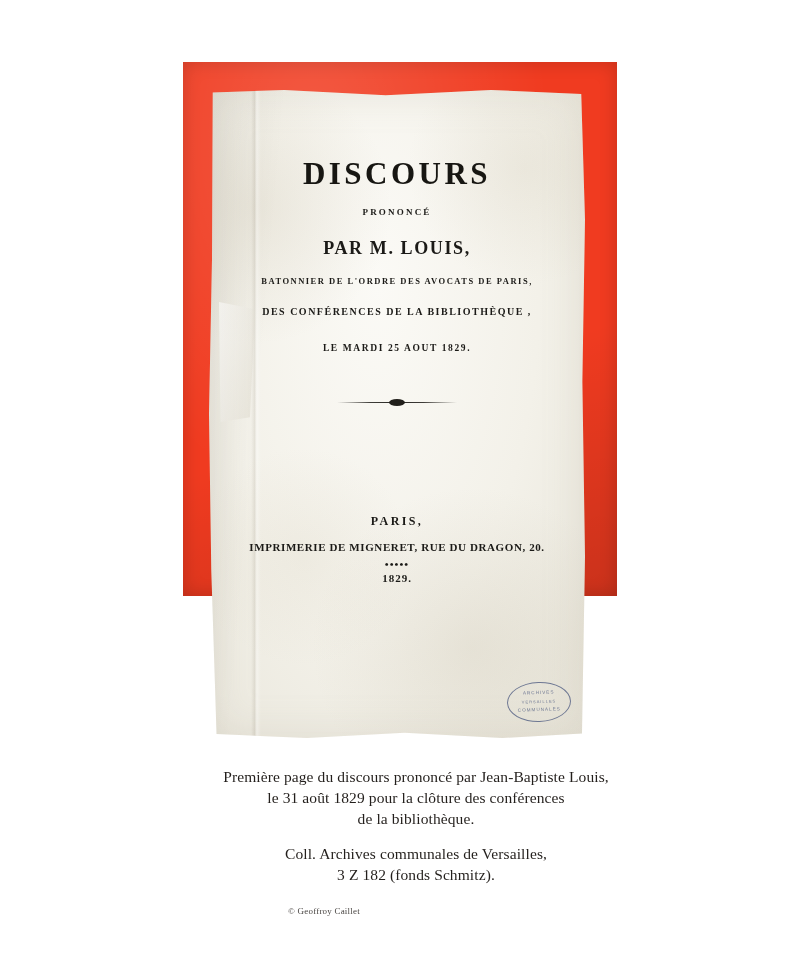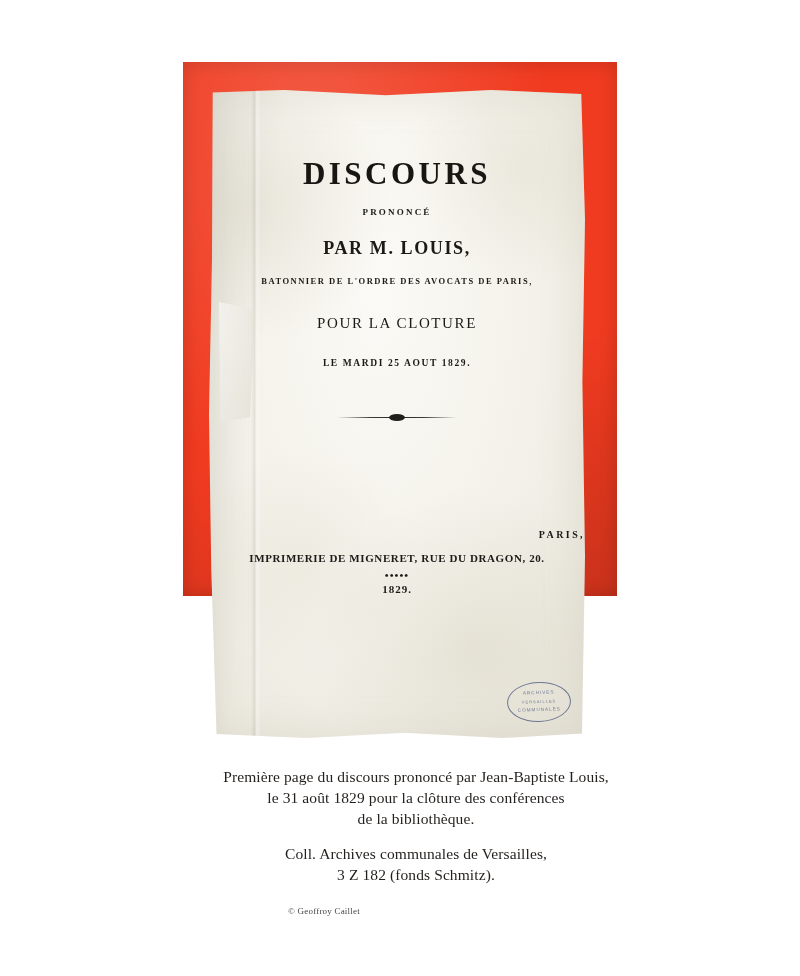--- a/index.html
+++ b/index.html
@@ -184,24 +184,23 @@
     width: 16px;
     height: 7px;
     background: #211f1b;
     border-radius: 50%;
   }
 
   .imprint {
     margin-top: 108px;
   }
   .t-city {
-    font-size: 10px;
+    font-size: 12px;
     letter-spacing: 2.4px;
     font-weight: 700;
-    text-align: right;
   }
   .t-printer {
     margin-top: 12px;
     font-size: 11px;
     letter-spacing: 0.6px;
     font-weight: 700;
   }
   .t-rule {
     margin-top: 5px;
     font-size: 11px;
@@ -280,21 +279,21 @@
 
     <div class="sheet">
       <div class="crease"></div>
       <div class="dogear"></div>
 
       <div class="tp">
         <span class="line t-discours">DISCOURS</span>
         <span class="line t-prononce">PRONONCÉ</span>
         <span class="line t-author">PAR M. LOUIS,</span>
         <span class="line t-role">BATONNIER DE L'ORDRE DES AVOCATS DE PARIS,</span>
-        <span class="line t-pour">POUR LA CLOTURE</span>
+        <span class="line t-conf">DES CONFÉRENCES DE LA BIBLIOTHÈQUE ,</span>
         <span class="line t-date">LE MARDI 25 AOUT 1829.</span>
 
         <div class="ornament">
           <div class="bar"></div>
           <div class="knot"></div>
         </div>
 
         <div class="imprint">
           <span class="line t-city">PARIS,</span>
           <span class="line t-printer">IMPRIMERIE DE MIGNERET, RUE DU DRAGON, 20.</span>

